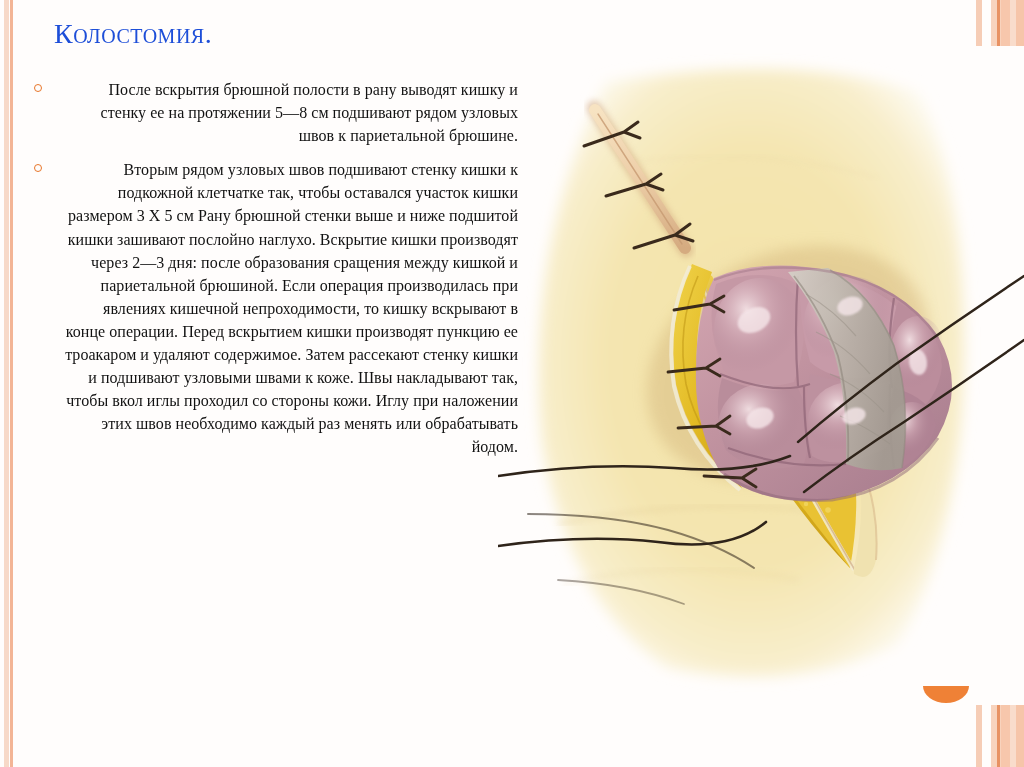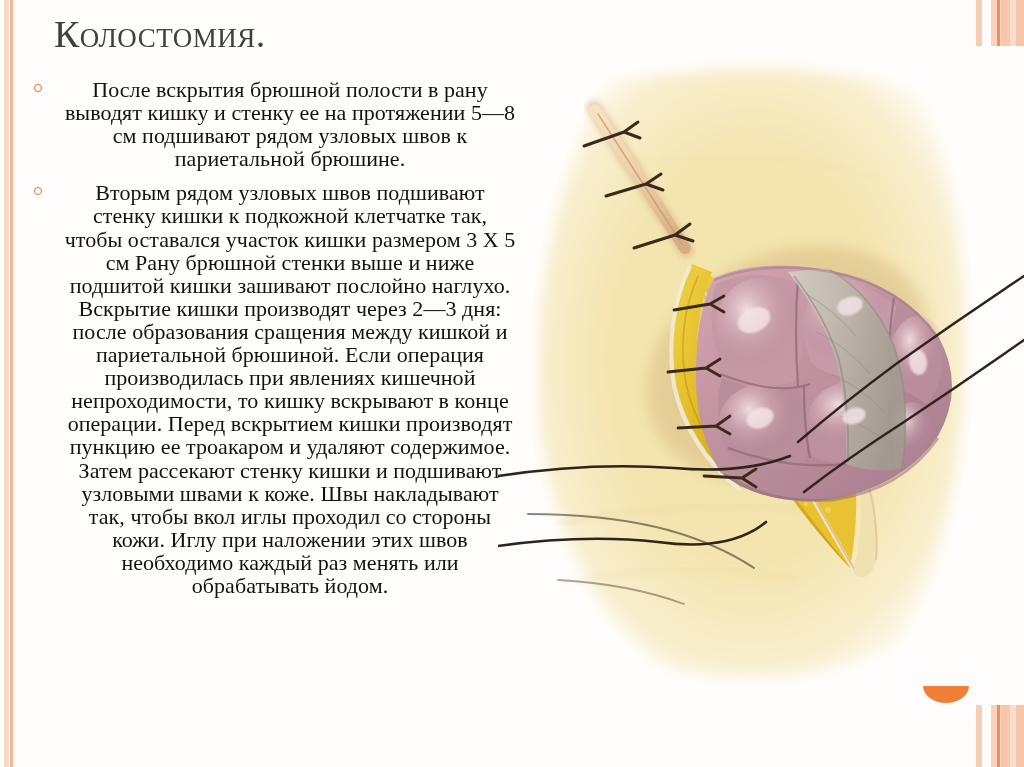--- a/index.html
+++ b/index.html
@@ -41,42 +41,42 @@
     position:absolute;left:923px;top:686px;
     width:46px;height:17px;
     background:#ef8136;
     border-radius:0 0 23px 23px / 0 0 17px 17px;
   }
 
   
   .title{
     position:absolute;left:54px;top:9px;
     width:560px;
-    font-size:38px;
+    font-size:28px;
     line-height:50px;
     letter-spacing:0.5px;
-    color:#404040;
+    color:#1d4ed8;
     font-variant:small-caps;
     font-weight:400;
     white-space:nowrap;
   }
 
   
   .body{
     position:absolute;left:28px;top:78px;
     width:490px;
   }
   .bullet{
     position:relative;
     padding-left:34px;
     margin-bottom:11px;
     color:#121212;
-    font-size:22px;
+    font-size:16px;
     line-height:23.1px;
-    text-align:center;
+    text-align:right;
     letter-spacing:0.05px;
   }
   .bullet .marker{
     position:absolute;left:6px;top:6px;
     width:8px;height:8px;
     border:1.7px solid #e8762a;
     border-radius:50%;
     box-sizing:border-box;
     background:transparent;
   }

